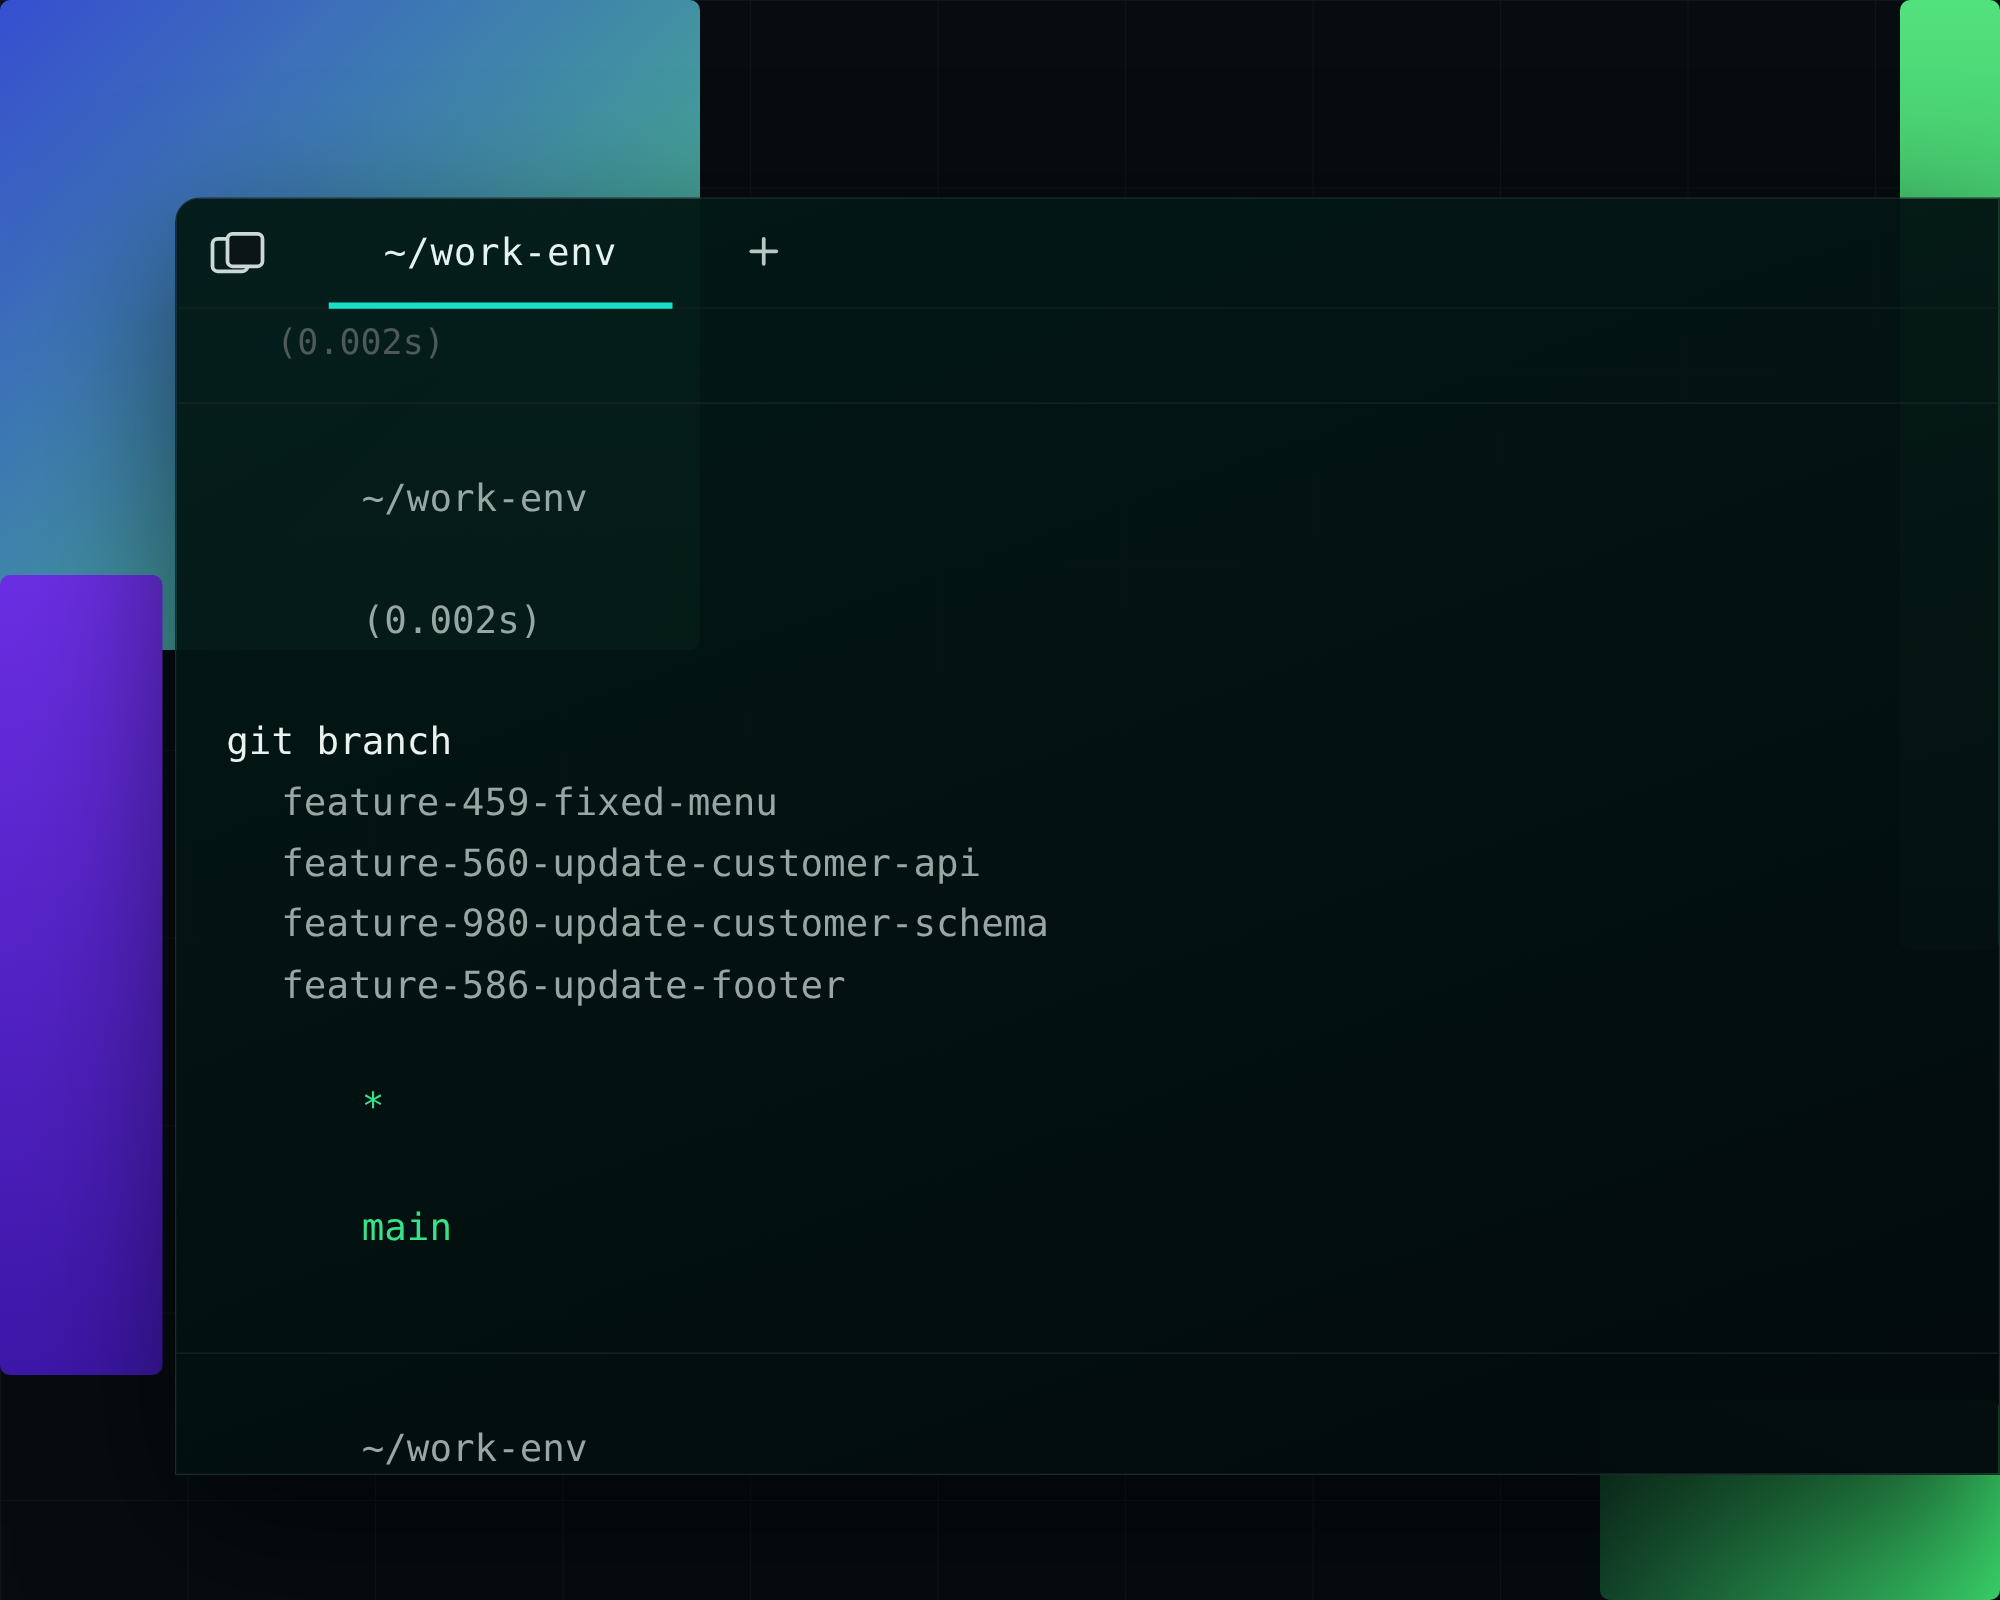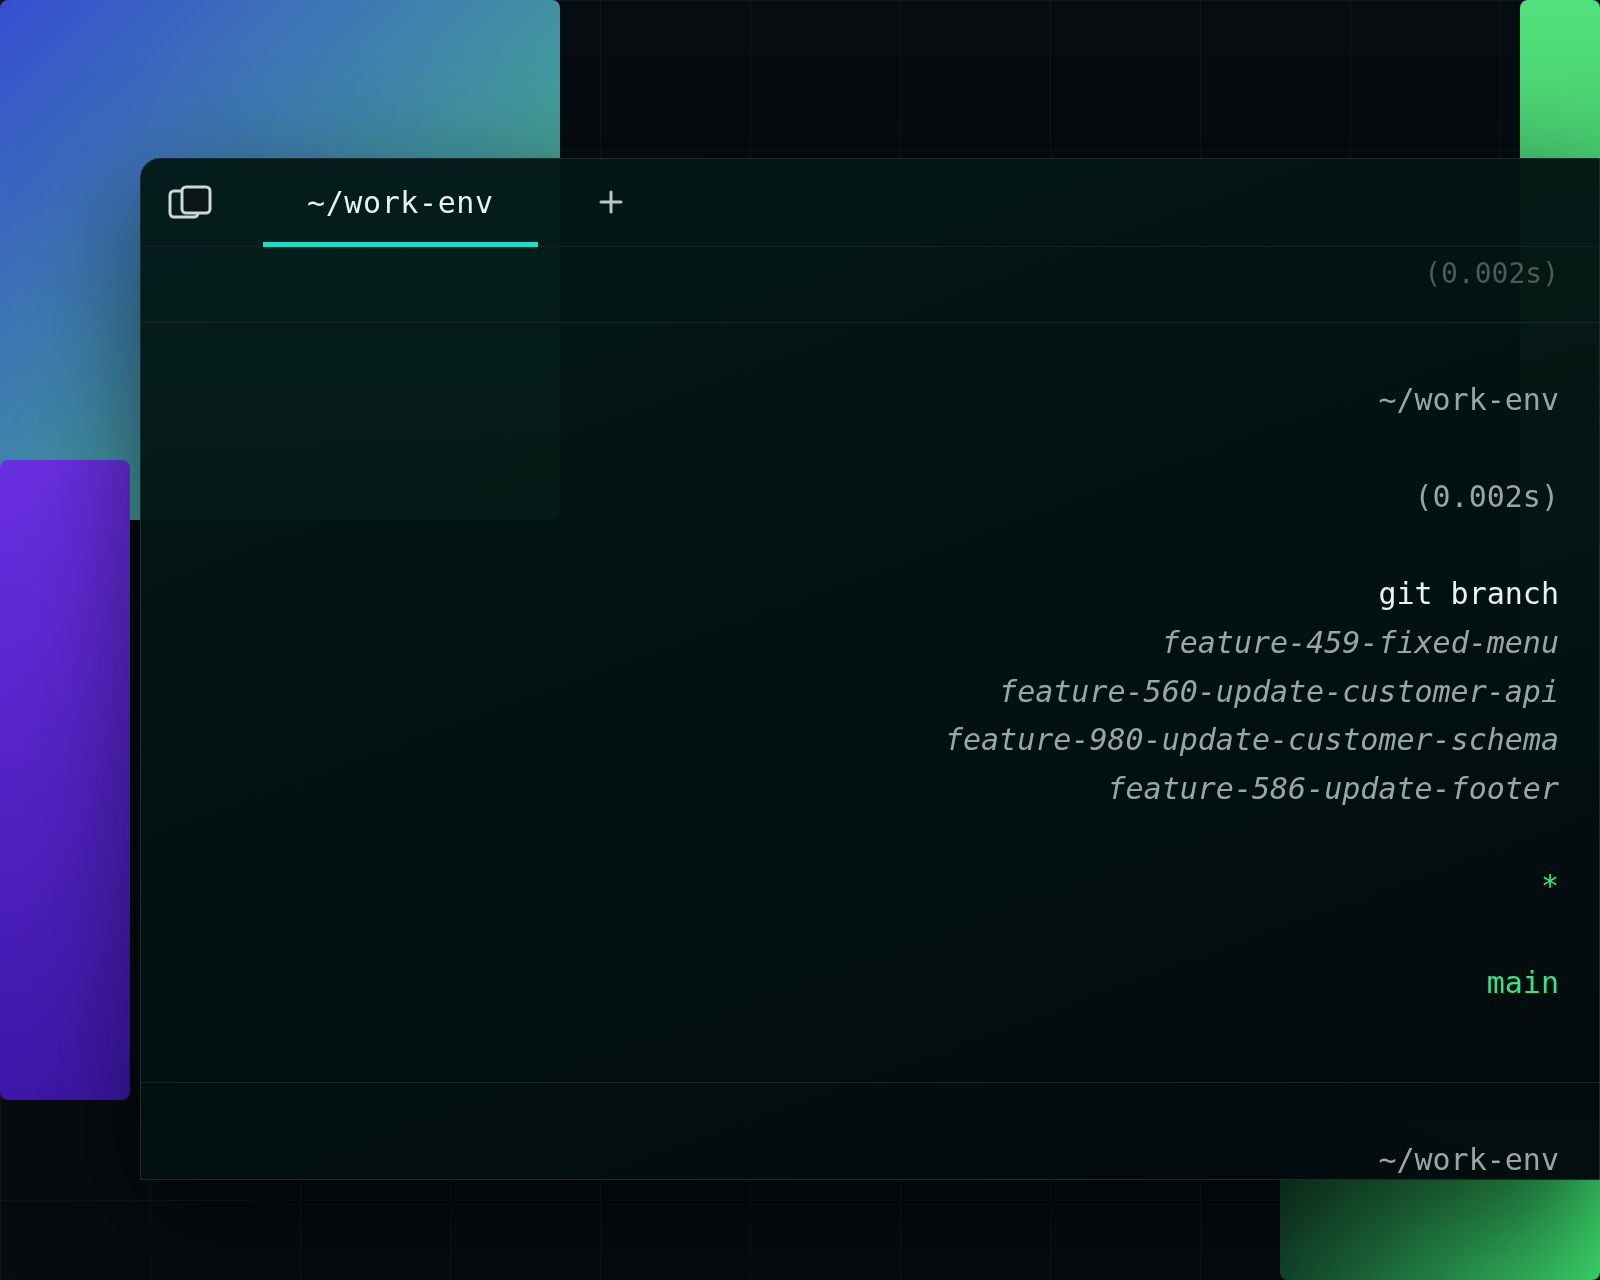--- a/index.html
+++ b/index.html
@@ -57,27 +57,27 @@
     color: #e6f2ef;
     position: relative;
   }
   .tab::after {
     content:"";
     position:absolute; left:0; right:0; bottom:0;
     height:5px; background:#18e0c8;
   }
   .plus { font-size: 34px; color:#b8c7c3; padding:0 10px; }
 
-  .pane { padding: 4px 40px 26px 40px; font-size: 30px; line-height: 1.62; text-align: right; }
+  .pane { padding: 4px 40px 26px 40px; font-size: 30px; line-height: 1.62; }
   .pane + .pane { border-top: 1px solid #18252a; }
   .muted { color:#97a7a3; }
   .cmd   { color:#e9f2ef; }
   .green { color:#37e28a; }
 
-  .indent { padding-left: 44px; display:block;font-style:italic; }
+  .indent { padding-left: 44px; display:block; }
 
   .partial { color:#4e5a57; font-size:28px; padding-left:40px; }
 
   .row { white-space: pre; }
 </style>
 </head>
 <body>
 
 <div class="bg">
   <div class="bg-grid"></div>

